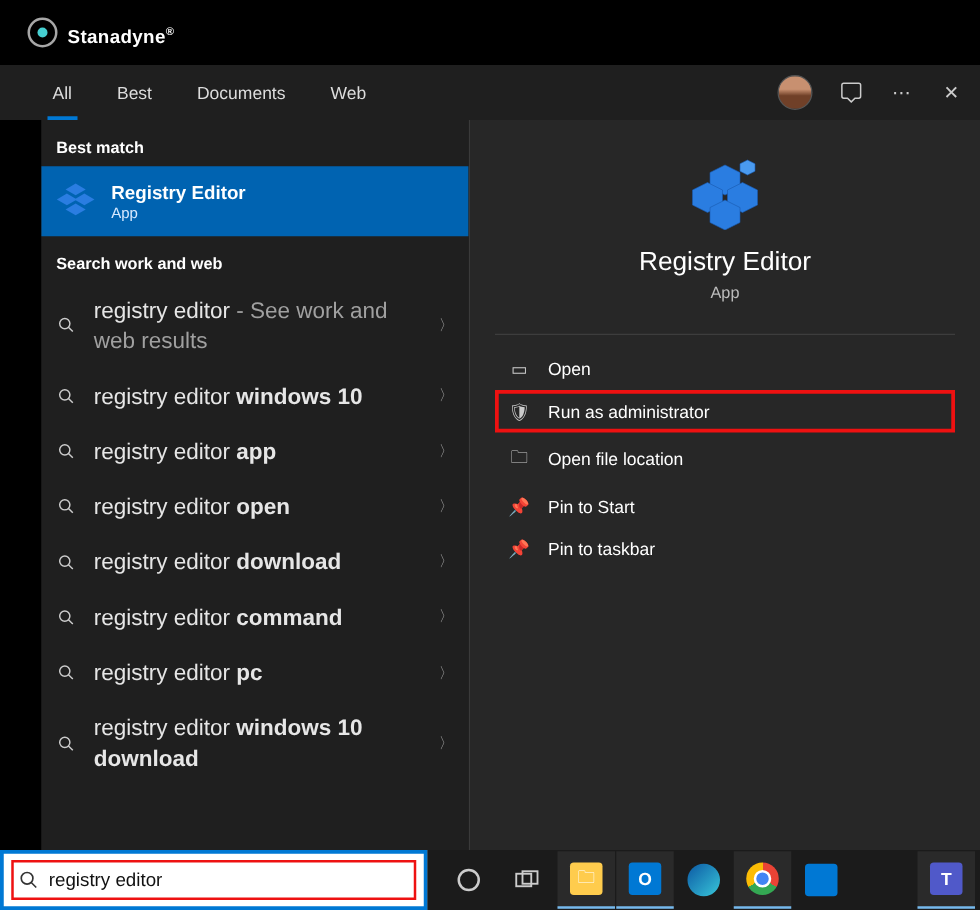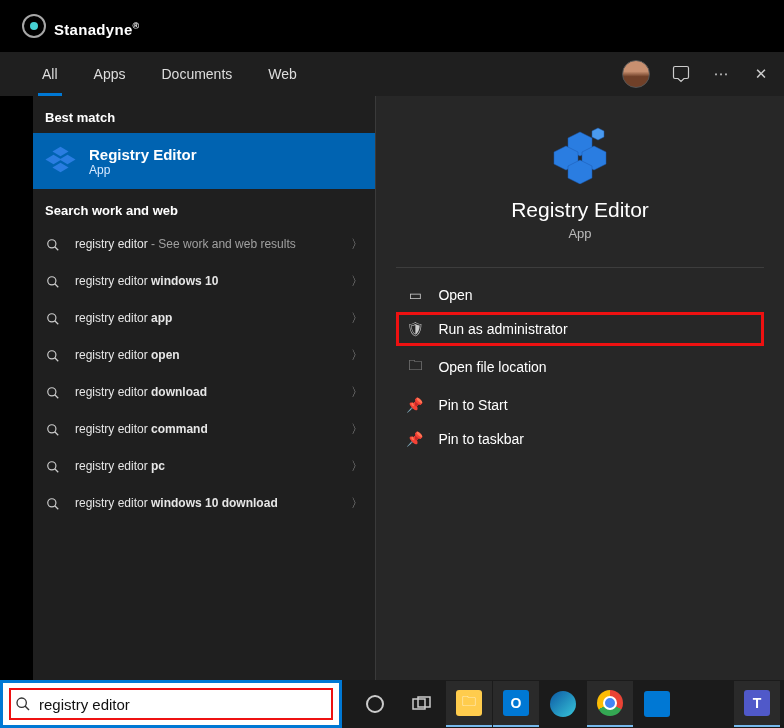--- a/index.html
+++ b/index.html
@@ -22,21 +22,21 @@
 .left-pane { width:342px; background:#1f1f1f; overflow:hidden; }
 .section-hdr { font-size:13px; font-weight:600; padding:14px 12px 8px; color:#fff; }
 .best-match { background:#0063b1; padding:12px 12px; display:flex; align-items:center; gap:12px; }
 .bm-icon { width:32px; height:32px; display:flex; align-items:center; justify-content:center; }
 .cubes { position:relative; width:28px; height:28px; }
 .cube { position:absolute; width:9px; height:9px; background:#2a7de1; transform:rotate(45deg) skew(-15deg,-15deg); }
 .bm-txt .t { font-size:15px; font-weight:600; }
 .bm-txt .s { font-size:12px; color:#d6e9ff; }
 .sugg { display:flex; align-items:center; padding:10px 12px; gap:14px; cursor:pointer; }
 .sugg-ico { width:16px; display:flex; justify-content:center; color:#ccc; }
-.sugg-txt { flex:1; font-size:12px; color:#e6e6e6; line-height:1.35; }
+.sugg-txt { flex:1; font-size:18px; color:#e6e6e6; line-height:1.35; }
 .sugg-txt .dim { color:#a0a0a0; }
 .sugg-txt .bold { font-weight:600; }
 .sugg-chev { color:#999; font-size:12px; }
 .right-pane { flex:1; background:#272727; border-left:1px solid #3a3a3a; padding-top:28px; display:flex; flex-direction:column; align-items:center; }
 .big-icon { width:80px; height:60px; margin-bottom:14px; position:relative; }
 .app-title { font-size:21px; font-weight:400; }
 .app-sub { font-size:13px; color:#bbb; margin-top:4px; }
 .hr { width:90%; height:1px; background:#3d3d3d; margin:26px 0 10px; }
 .actions { width:90%; }
 .act { display:flex; align-items:center; gap:14px; padding:9px 10px; font-size:14px; cursor:pointer; }
@@ -60,21 +60,21 @@
     <div class="logo-ring">
         <div class="logo-dot"></div>
       </div>
     <span class="brand"><span>Stanadyne</span><sup>®</sup></span>
   </div>
 </div>
 
 <div class="tabbar">
   <div class="tabs">
     <div class="tab active">All</div>
-    <div class="tab">Apps</div>
+    <div class="tab">Best</div>
     <div class="tab">Documents</div>
     <div class="tab">Web</div>
   </div>
   <div class="tab-right">
     <div class="avatar"></div>
     <div class="ico-btn">
       <svg width="18" height="18" viewBox="0 0 24 24" fill="none" stroke="#ccc" stroke-width="1.6">
           <path d="M20 2H4a2 2 0 0 0-2 2v12a2 2 0 0 0 2 2h4l4 4 4-4h4a2 2 0 0 0 2-2V4a2 2 0 0 0-2-2z"></path>
         </svg>
     </div>

